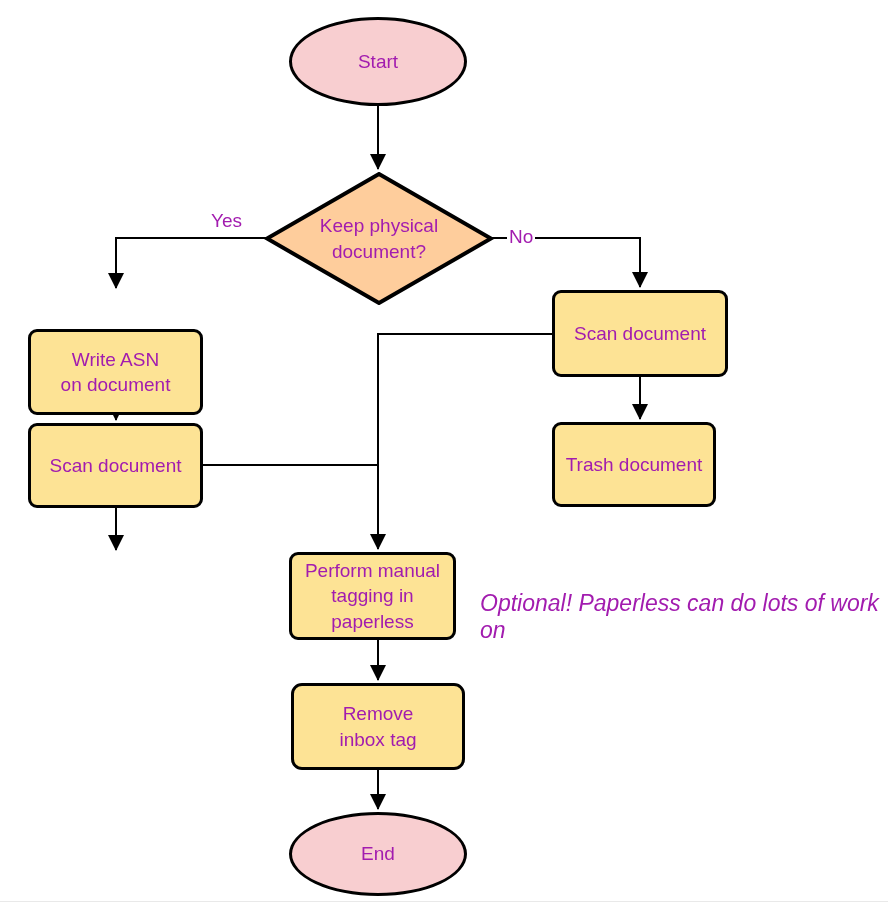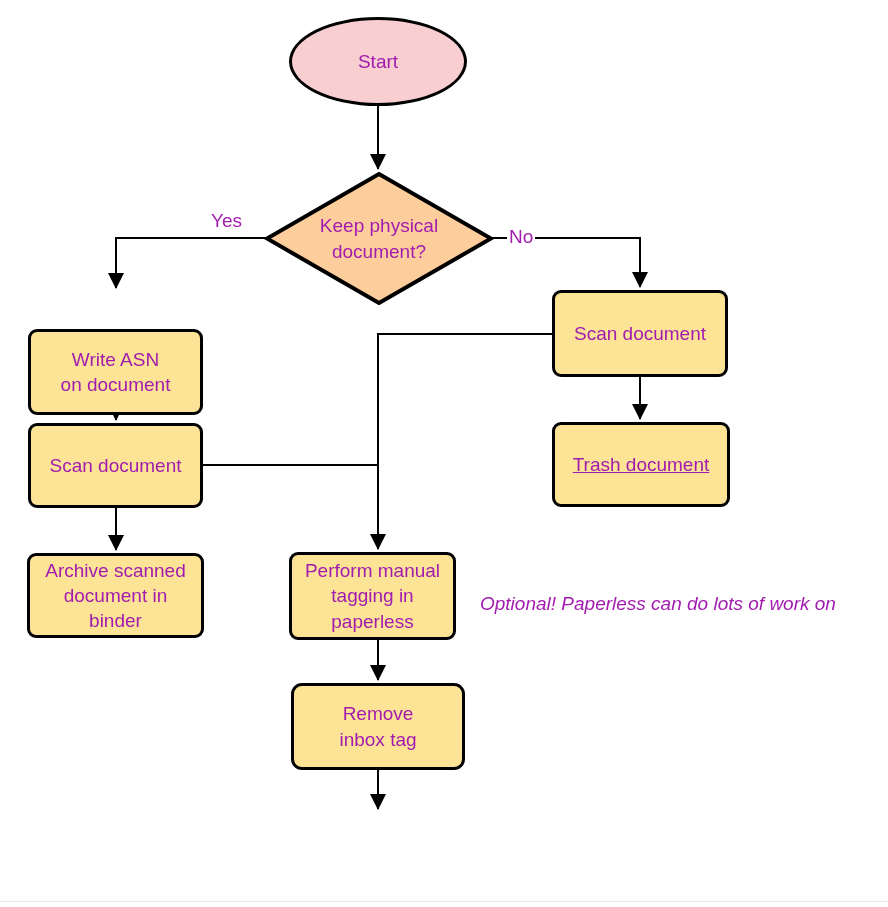--- a/index.html
+++ b/index.html
@@ -64,21 +64,21 @@
     font-size: 19px;
     z-index: 3;
     background: #ffffff;
     padding: 0 2px;
   }
   .note {
     position: absolute;
     left: 480px;
     top: 590px;
     width: 408px;
-    font-size: 19px;
+    font-size: 23px;
     font-style: italic;
     line-height: 27px;
     z-index: 2;
   }
   .bottom-hairline {
     position: absolute;
     left: 0;
     top: 901px;
     width: 888px;
     height: 1px;
@@ -123,35 +123,33 @@
 
   <div class="edge-label" style="left:209px; top:210px;">Yes</div>
 
   <div class="edge-label" style="left:507px; top:226px;text-align:right;">No</div>
 
   <div class="node process" style="left:28px; top:291px; width:175px; height:86px;margin-top:38px;">Write ASN
 on document</div>
 
   <div class="node process" style="left:28px; top:423px; width:175px; height:85px;">Scan document</div>
 
-  <div class="node process" style="left:27px; top:553px; width:177px; height:85px;">Archive scanned
-document in
-binder</div>
 
   <div class="node process" style="left:552px; top:290px; width:176px; height:87px;">Scan document</div>
 
-  <div class="node process" style="left:552px; top:422px; width:178px; height:85px;text-decoration:underline;">Trash document</div>
+  <div class="node process" style="left:552px; top:422px; width:164px; height:85px;">Trash document</div>
 
   <div class="node process" style="left:289px; top:552px; width:167px; height:88px;">Perform manual
 tagging in
 paperless</div>
 
   <div class="note">
     <div>Optional! Paperless can do lots of work on</div>
   </div>
 
   <div class="node process" style="left:291px; top:683px; width:174px; height:87px;border-radius:11px;">Remove
 inbox tag</div>
 
+  <div class="node terminator" style="left:289px; top:812px; width:178px; height:84px;">End</div>
 
   <div class="bottom-hairline"></div>
 
 </div>
 
 </body></html>

